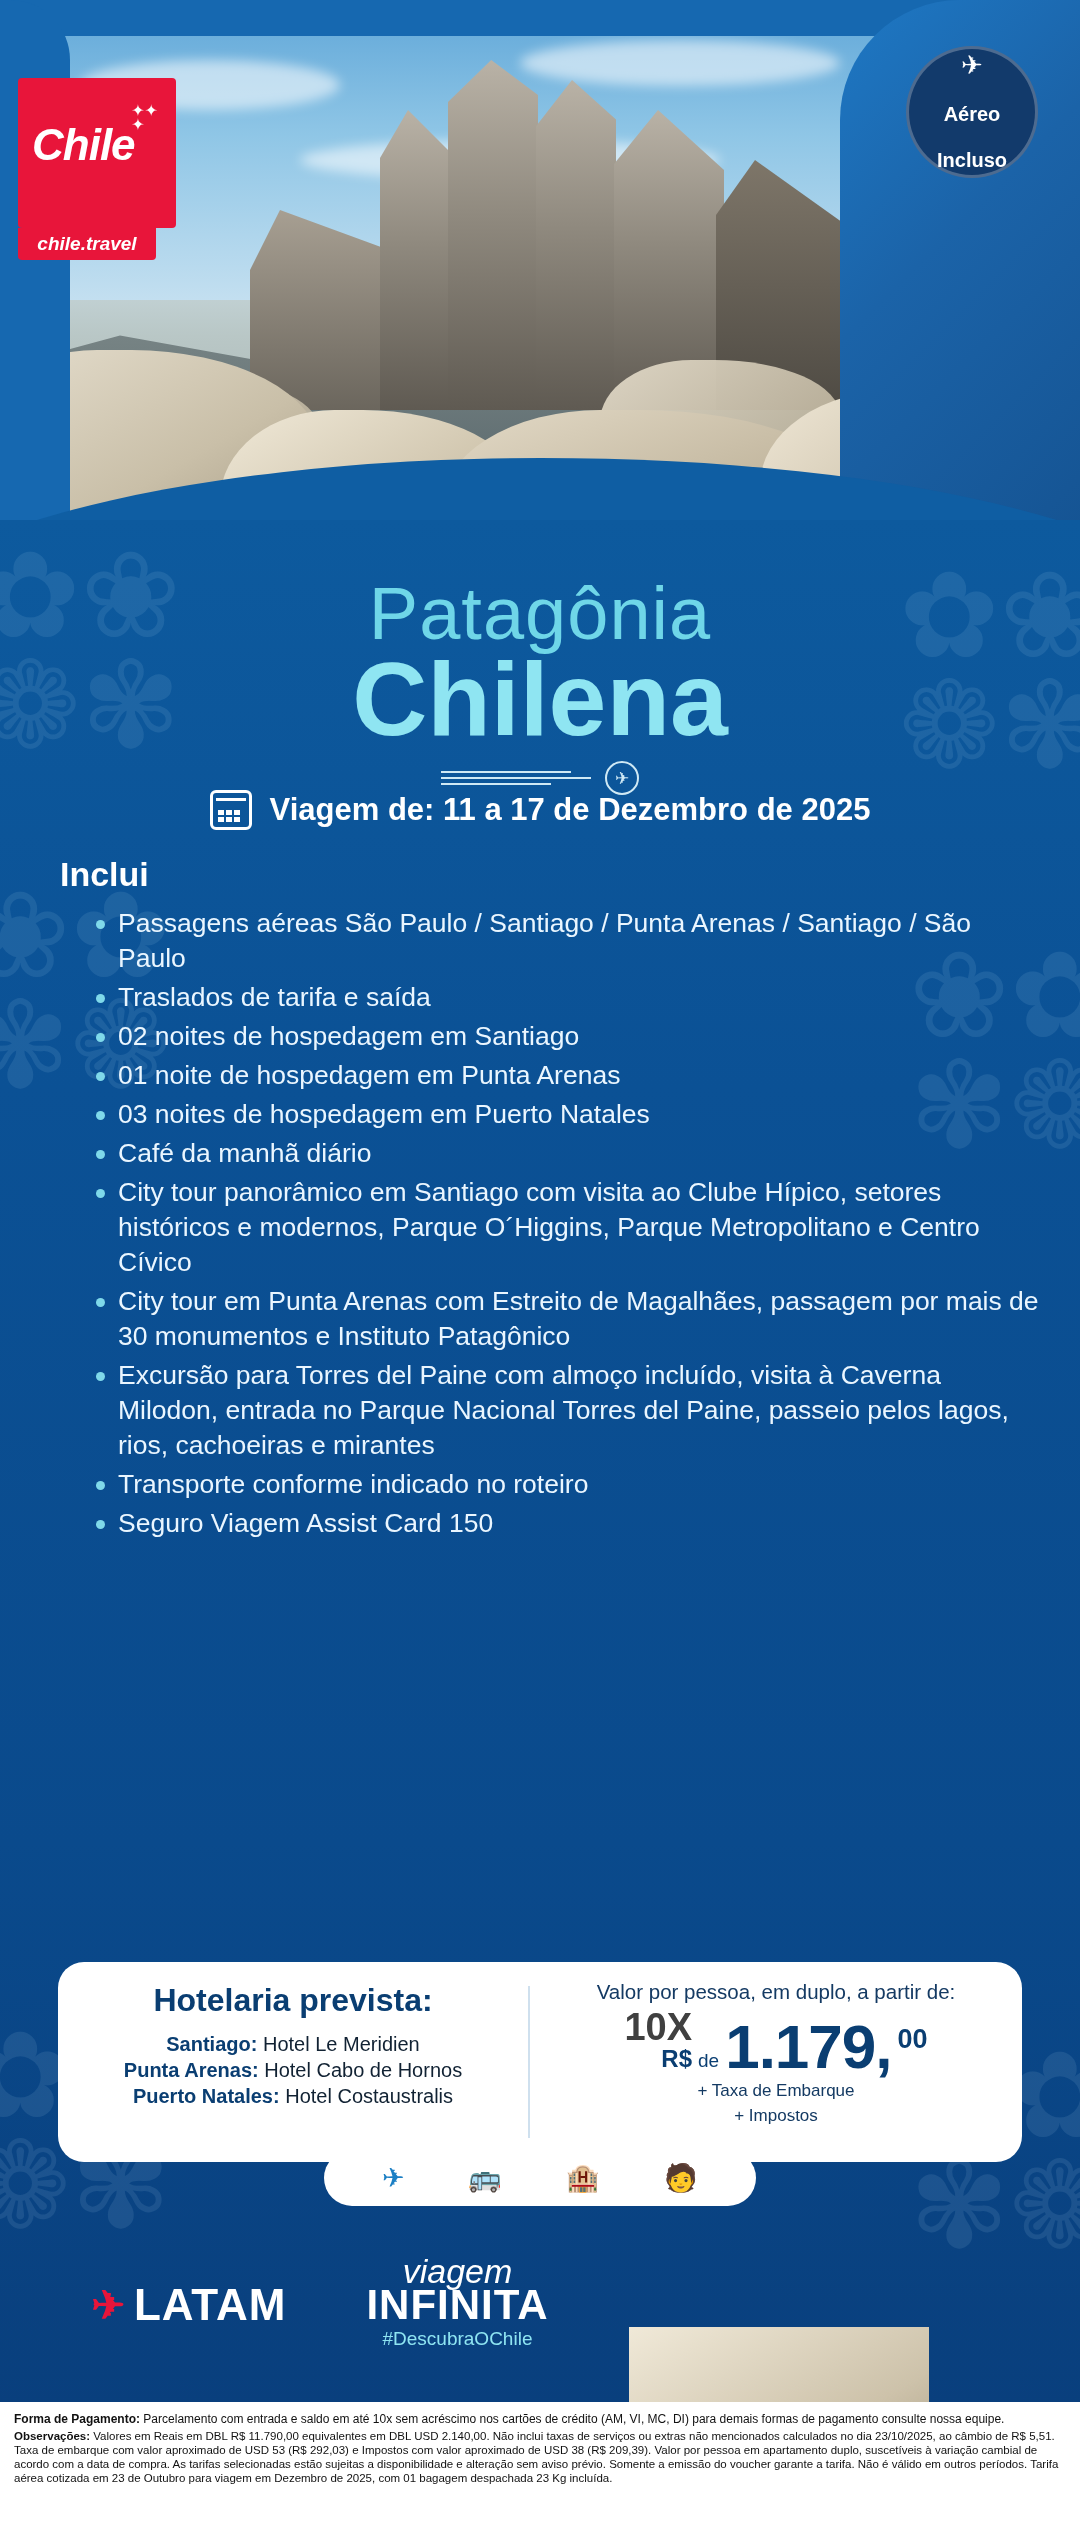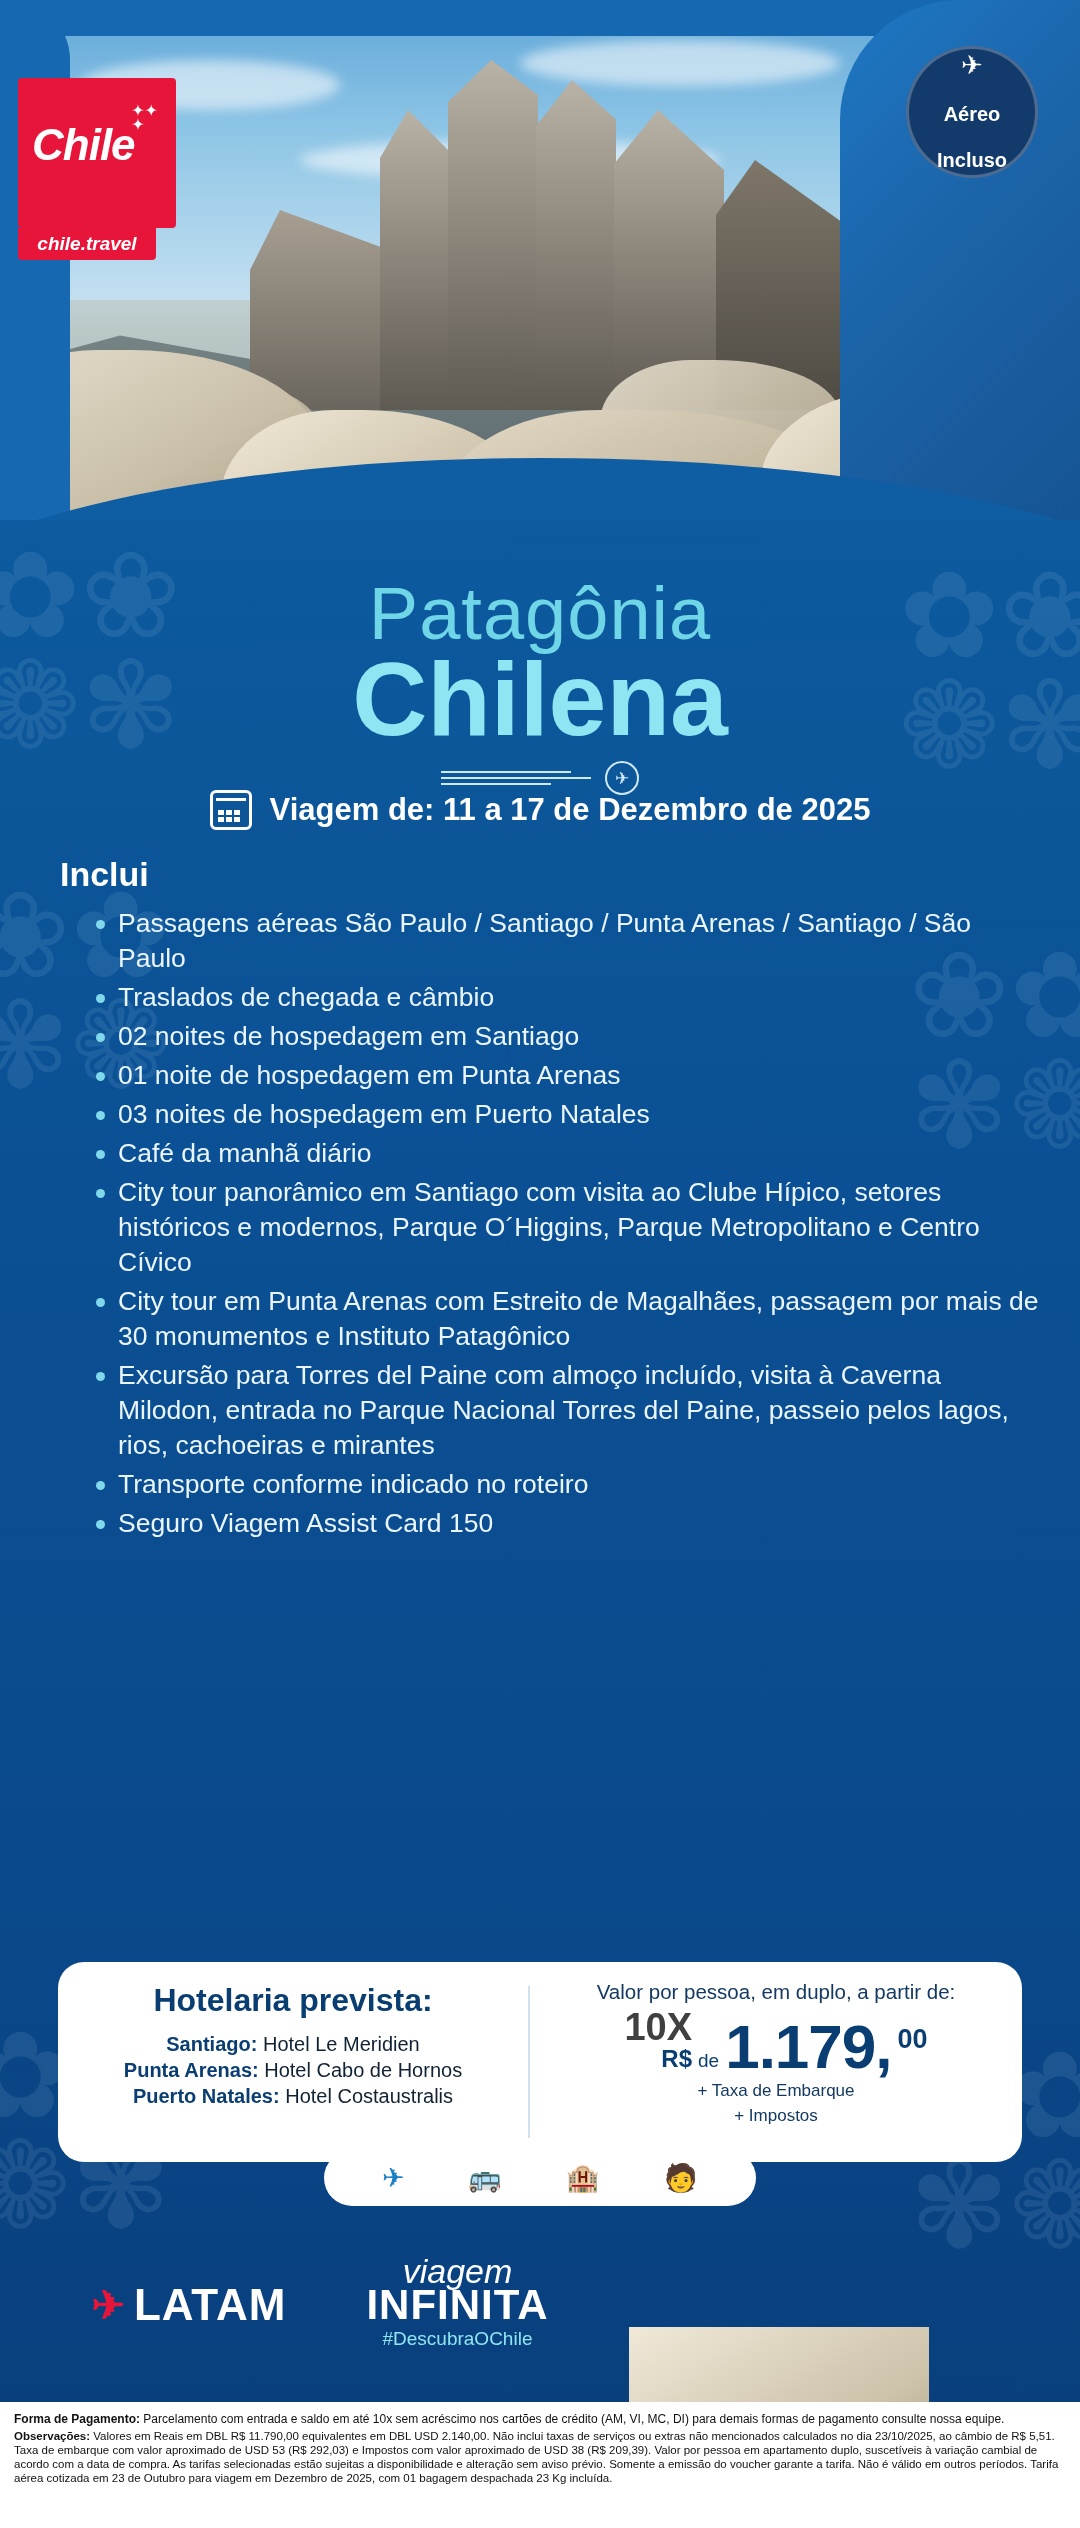--- a/index.html
+++ b/index.html
@@ -302,21 +302,21 @@
         <b></b>
         <b></b>
       </div>
   </div>
   <div class="date-txt">Viagem de: 11 a 17 de Dezembro de 2025</div>
 </div>
 
 <div class="inclui-title">Inclui</div>
 <ul class="inclui-list">
   <li>Passagens aéreas São Paulo / Santiago / Punta Arenas / Santiago / São Paulo</li>
-  <li>Traslados de chegada e câmbio</li>
+  <li>Traslados de tarifa e saída</li>
   <li>02 noites de hospedagem em Santiago</li>
   <li>01 noite de hospedagem em Punta Arenas</li>
   <li>03 noites de hospedagem em Puerto Natales</li>
   <li>Café da manhã diário</li>
   <li>City tour panorâmico em Santiago com visita ao Clube Hípico, setores históricos e modernos, Parque O´Higgins, Parque Metropolitano e Centro Cívico</li>
   <li>City tour em Punta Arenas com Estreito de Magalhães, passagem por mais de 30 monumentos e Instituto Patagônico</li>
   <li>Excursão para Torres del Paine com almoço incluído, visita à Caverna Milodon, entrada no Parque Nacional Torres del Paine, passeio pelos lagos, rios, cachoeiras e mirantes</li>
   <li>Transporte conforme indicado no roteiro</li>
   <li>Seguro Viagem Assist Card 150</li>
 </ul>

